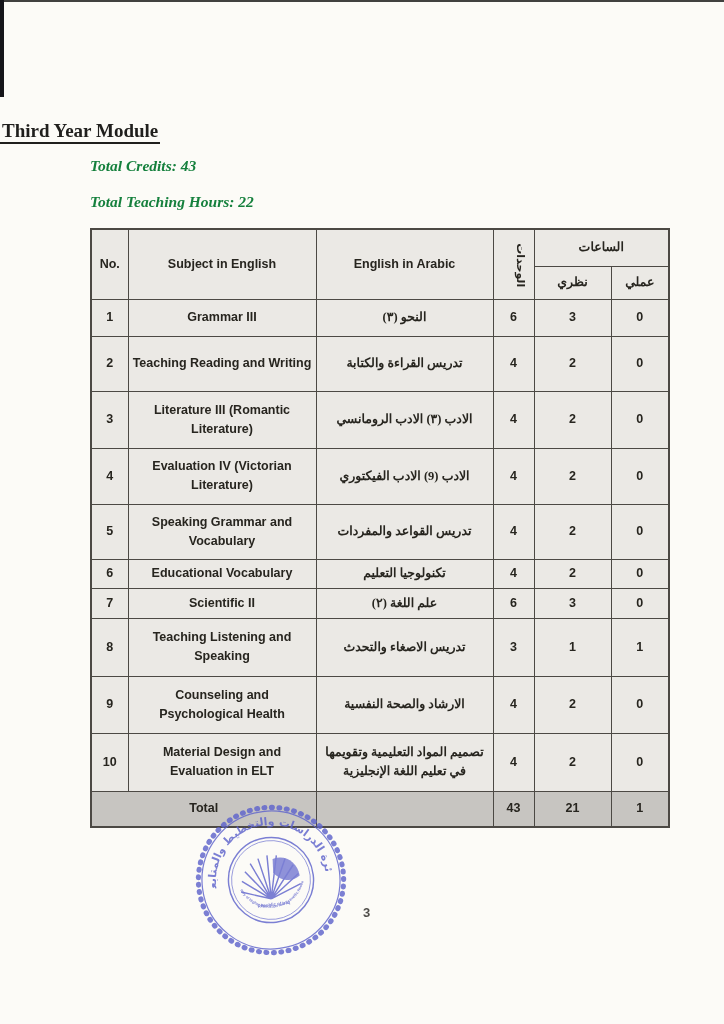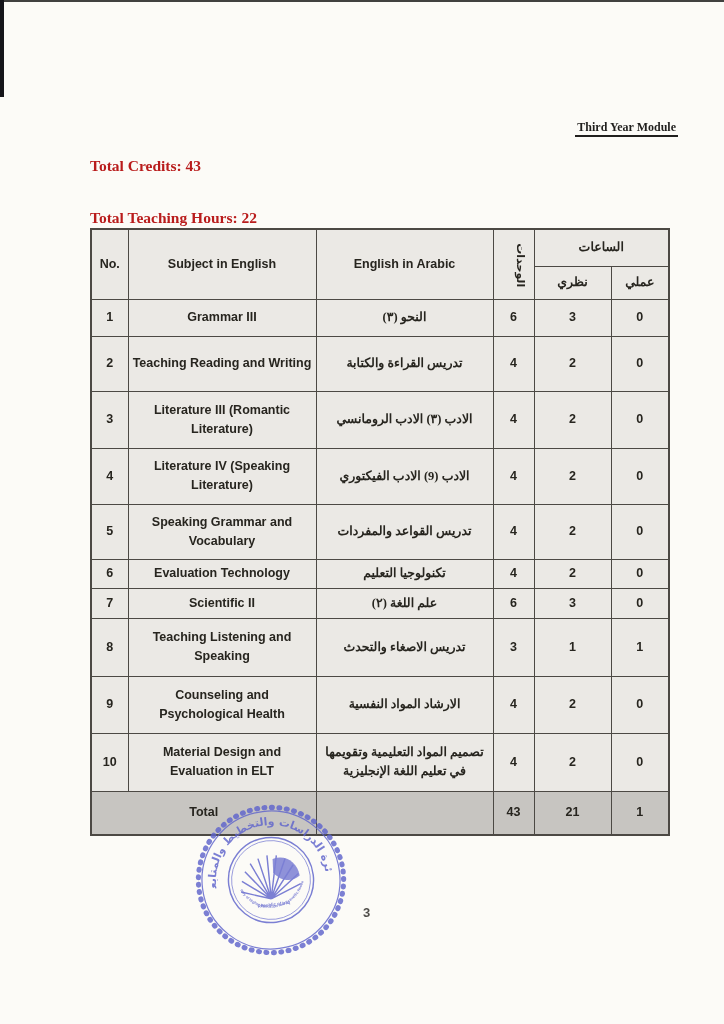--- a/index.html
+++ b/index.html
@@ -6,28 +6,28 @@
   body {
     width:724px; height:1024px; position:relative;
     background:#fcfbf7;
     font-family:"Liberation Sans","DejaVu Sans",sans-serif;
     overflow:hidden;
   }
   
   .artifact-top { position:absolute; top:0; left:0; width:724px; height:2px; background:#20201e; opacity:.85; }
   .artifact-left { position:absolute; top:0; left:0; width:4px; height:97px; background:#15151a; }
 
-  .doc-title { position:absolute; top:120px; left:0; width:678px; text-align:right;
-    font-family:"Liberation Serif","DejaVu Serif",serif; font-weight:bold; font-size:12px; color:#201f1d; }
+  .doc-title { position:absolute; top:120px; left:0; width:678px; text-align:left;
+    font-family:"Liberation Serif","DejaVu Serif",serif; font-weight:bold; font-size:19px; color:#201f1d; }
   .doc-title span { border-bottom:2px solid #201f1d; padding:0 2px 1px 2px; }
 
   .meta-line { position:absolute; left:90px;
-    font-family:"Liberation Serif","DejaVu Serif",serif; font-weight:bold; font-size:15.5px; color:#b91c1c; }
+    font-family:"Liberation Serif","DejaVu Serif",serif; font-weight:bold; font-size:15.5px; color:#15803d;font-style:italic; }
   .meta-credits { top:157px; }
-  .meta-hours  { top:193px;margin-top:16px; }
+  .meta-hours  { top:193px; }
 
   table.module { position:absolute; left:90px; top:228px; width:578px;
     border-collapse:collapse; table-layout:fixed; }
   table.module td {
     border:1px solid #4c4944; box-sizing:border-box;
     font-size:12.5px; font-weight:bold; color:#27251f;
     text-align:center; vertical-align:middle; padding:2px 4px;
     background:#ebe9e5; line-height:1.5;
   }
   table.module { border:2px solid #4c4944; }
@@ -97,37 +97,37 @@
     <tr style="height:57px">
       <td>3</td>
       <td>Literature III (Romantic Literature)</td>
       <td class="ar" dir="rtl">الادب (٣) الادب الرومانسي</td>
       <td>4</td>
       <td>2</td>
       <td>0</td>
     </tr>
     <tr style="height:56px">
       <td>4</td>
-      <td>Literature IV (Speaking Literature)</td>
+      <td>Evaluation IV (Victorian Literature)</td>
       <td class="ar" dir="rtl">الادب (9) الادب الفيكتوري</td>
       <td>4</td>
       <td>2</td>
       <td>0</td>
     </tr>
     <tr style="height:55px">
       <td>5</td>
       <td>Speaking Grammar and Vocabulary</td>
       <td class="ar" dir="rtl">تدريس القواعد والمفردات</td>
       <td>4</td>
       <td>2</td>
       <td>0</td>
     </tr>
     <tr style="height:29px">
       <td>6</td>
-      <td>Evaluation Technology</td>
+      <td>Educational Vocabulary</td>
       <td class="ar" dir="rtl">تكنولوجيا التعليم</td>
       <td>4</td>
       <td>2</td>
       <td>0</td>
     </tr>
     <tr style="height:30px">
       <td>7</td>
       <td>Scientific II</td>
       <td class="ar" dir="rtl">علم اللغة (٢)</td>
       <td>6</td>
@@ -138,35 +138,35 @@
       <td>8</td>
       <td>Teaching Listening and Speaking</td>
       <td class="ar" dir="rtl">تدريس الاصغاء والتحدث</td>
       <td>3</td>
       <td>1</td>
       <td>1</td>
     </tr>
     <tr style="height:57px">
       <td>9</td>
       <td>Counseling and Psychological Health</td>
-      <td class="ar" dir="rtl">الارشاد المواد النفسية</td>
+      <td class="ar" dir="rtl">الارشاد والصحة النفسية</td>
       <td>4</td>
       <td>2</td>
       <td>0</td>
     </tr>
     <tr style="height:58px">
       <td>10</td>
       <td>Material Design and Evaluation in ELT</td>
       <td class="ar" dir="rtl">تصميم المواد التعليمية وتقويمها في تعليم اللغة الإنجليزية</td>
       <td>4</td>
       <td>2</td>
       <td>0</td>
     </tr>
 
-    <tr class="total-row" style="height:44px">
+    <tr class="total-row" style="height:36px">
       <td colspan="2">Total</td>
       <td></td>
       <td>43</td>
       <td>21</td>
       <td>1</td>
     </tr>
   </tbody>
 </table>
 
 <svg class="stamp" viewBox="0 0 160 160">

